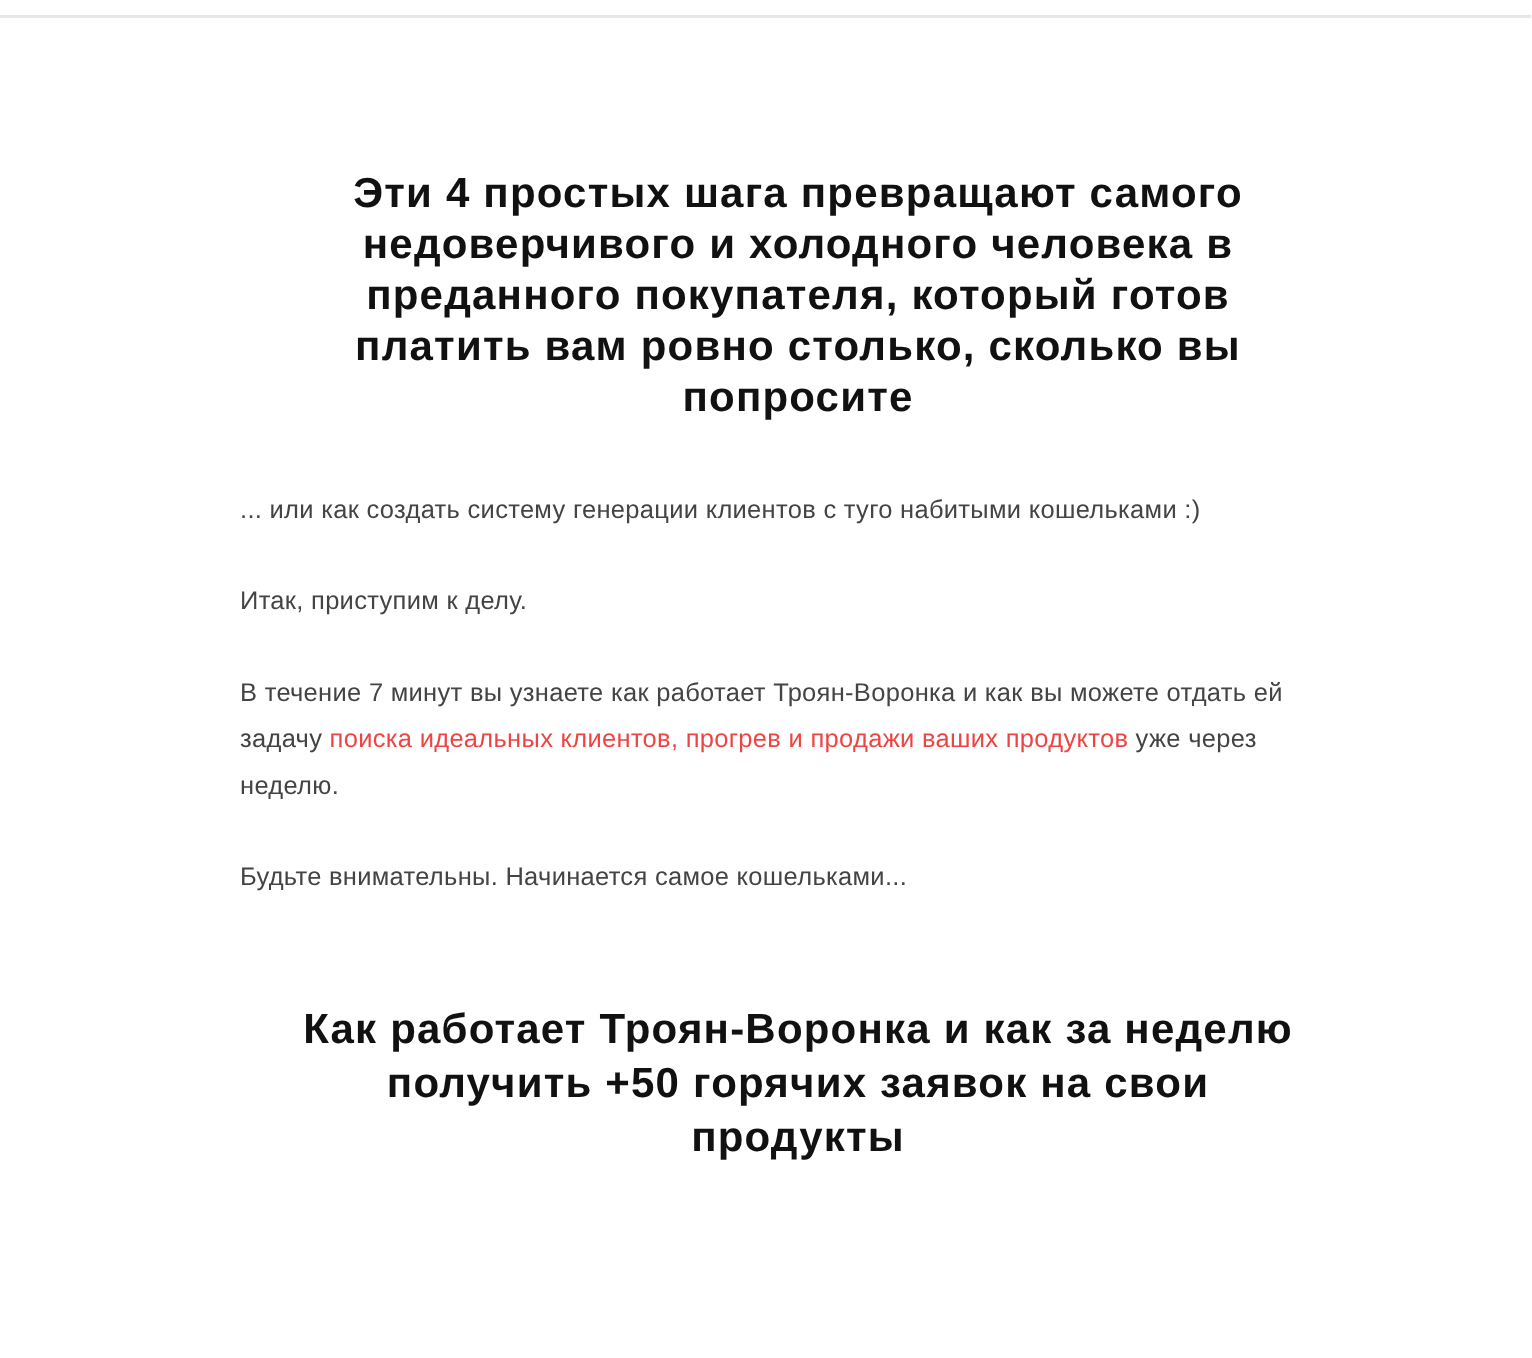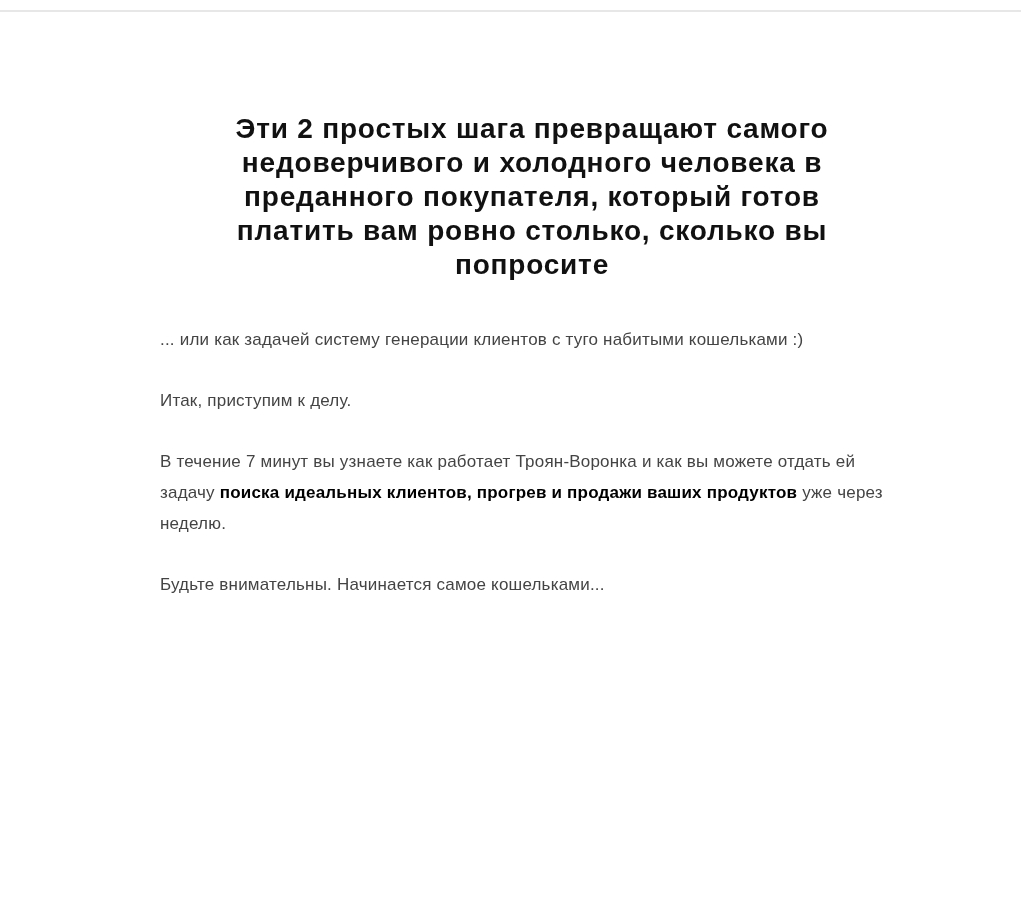--- a/index.html
+++ b/index.html
@@ -42,40 +42,43 @@
     margin: 68px 0 0 0;
   }
   p.body-text {
     font-size: 17px;
     line-height: 31px;
     color: #444444;
     margin: 0 0 30px 0;
     letter-spacing: 0.2px;
   }
   p.body-text strong {
-    font-weight: 700;
-    color: #000000;
+    font-weight: 400;
+    color: #ef4444;
   }
 </style>
 </head>
 <body>
 
 <div class="top-divider"></div>
 
 <main class="content">
 
-  <h1 class="headline">Эти 2 простых шага превращают самого
+  <h1 class="headline">Эти 4 простых шага превращают самого
 недоверчивого и холодного человека в
 преданного покупателя, который готов
 платить вам ровно столько, сколько вы
 попросите</h1>
 
-  <p class="body-text">... или как задачей систему генерации клиентов с туго набитыми кошельками :)</p>
+  <p class="body-text">... или как создать систему генерации клиентов с туго набитыми кошельками :)</p>
 
   <p class="body-text">Итак, приступим к делу.</p>
 
   <p class="body-text"><span>В течение 7 минут вы узнаете как работает Троян-Воронка и как вы можете отдать ей задачу </span><strong>поиска идеальных клиентов, прогрев и продажи ваших продуктов</strong><span> уже через неделю.</span></p>
 
 
   <p class="body-text">Будьте внимательны. Начинается самое кошельками...</p>
 
+  <h2 class="headline">Как работает Троян-Воронка и как за неделю
+получить +50 горячих заявок на свои
+продукты</h2>
 
 </main>
 
 </body></html>

